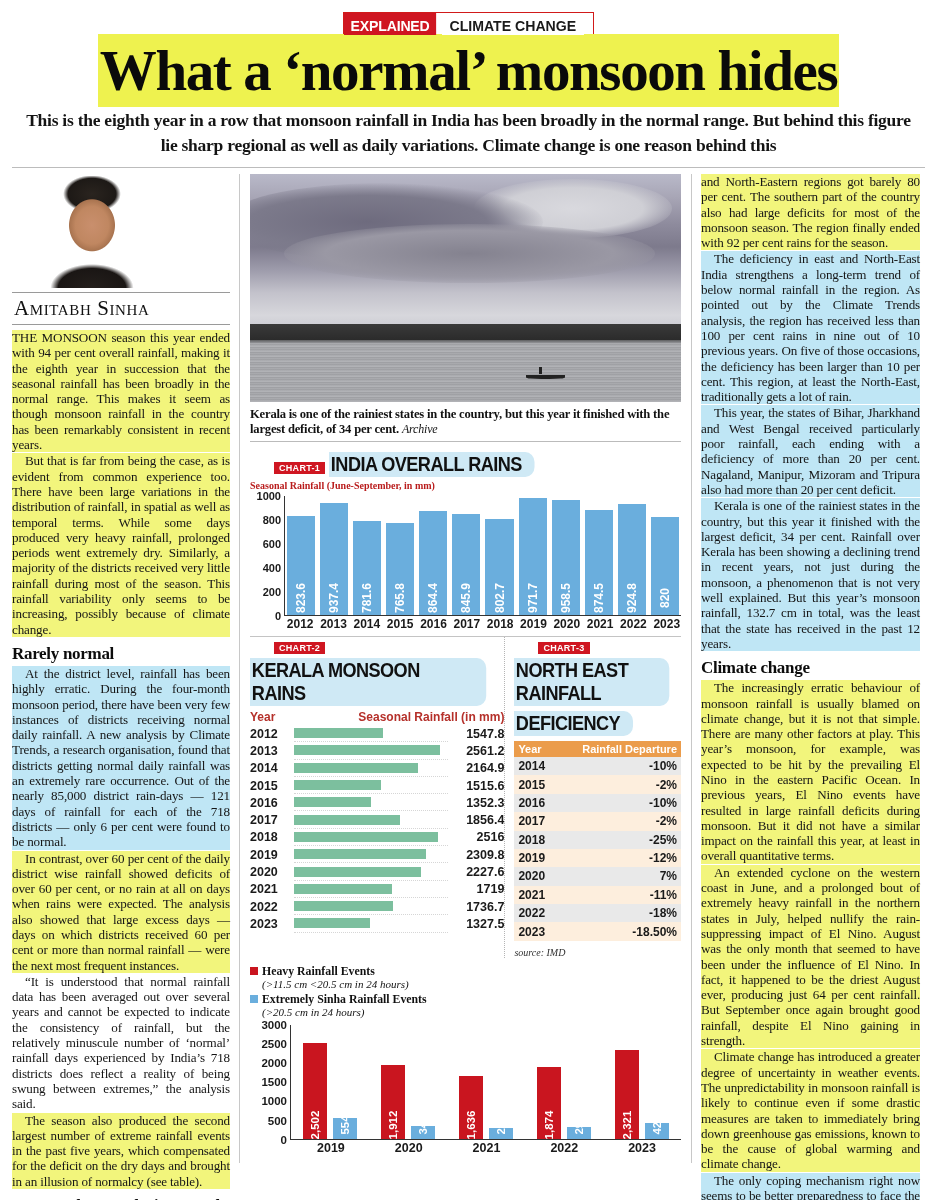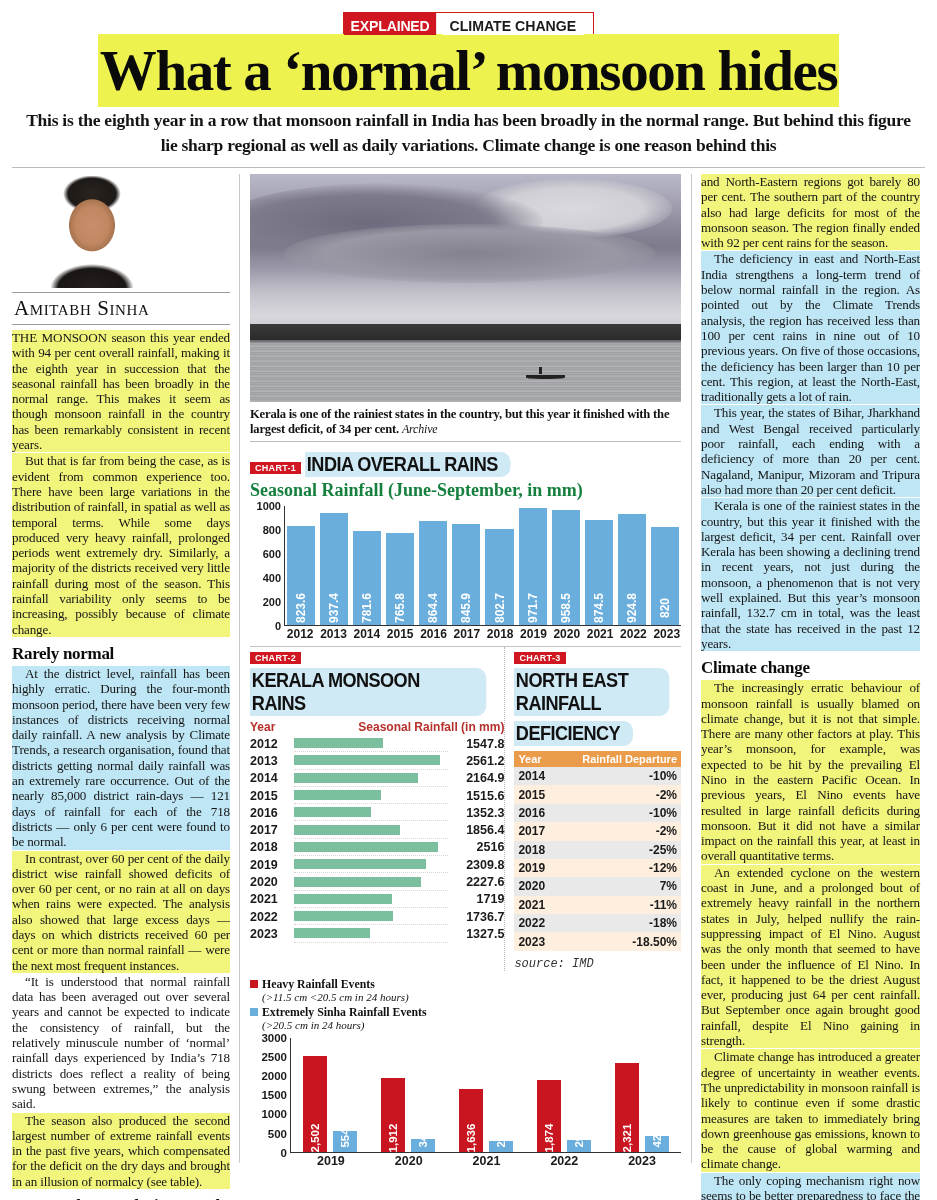--- a/index.html
+++ b/index.html
@@ -111,35 +111,35 @@
     font-size:12.6px; line-height:15px; padding:5px 0 4px 0; color:#121212;
     letter-spacing:-0.2px;
   }
   .caption i { font-weight:normal; font-size:12px; }
   .cap-rule { border-top:1px solid #bbb; }
 
   
   .chart-tag {
     display:inline-block; background:#cf1621; color:#fff;
     font-family:"Liberation Sans", sans-serif; font-weight:bold; font-size:9px;
-    letter-spacing:0.3px; padding:2px 5px 1px 5px; line-height:1;
+    letter-spacing:0.3px; padding:2px 5px 1px 5px; line-height:1;margin-left:24px;
   }
   .chart-title {
     font-family:"Liberation Sans", sans-serif; font-weight:bold;
     font-size:19.5px; letter-spacing:-0.6px; color:#111;
     margin:3px 0 2px 0; display:inline-block; position:relative;
     transform:scaleX(0.93); transform-origin:left center;
   }
   .chart-title .hilite {
     background:#cfe9f5; padding:1px 14px 1px 2px; display:inline-block;
     border-radius:0 10px 10px 0;
   }
   .chart-sub {
-    font-family:"Liberation Serif", serif; font-weight:bold; font-size:18px;
-    color:#15803d; margin:1px 0 2px 0;
+    font-family:"Liberation Serif", serif; font-weight:bold; font-size:10px;
+    color:#b91c1c; margin:1px 0 2px 0;
   }
 
   
   .c1-wrap { margin-top:5px; }
   .c1-plot { display:flex; height:120px; }
   .c1-yaxis {
     width:34px; position:relative;
     font-family:"Liberation Sans", sans-serif; font-weight:bold; font-size:11px; color:#1a1a1a;
   }
   .c1-yaxis div { position:absolute; right:3px; transform:translateY(-50%); }
@@ -177,21 +177,21 @@
     font-weight:bold; font-size:11px; padding:2px 4px; text-align:left;
   }
   .c3-table th.r { text-align:right; }
   .c3-table td {
     font-family:"Liberation Sans", sans-serif; font-weight:bold; font-size:12px;
     color:#1a1a1a; padding:2.2px 4px;
   }
   .c3-table td.r { text-align:right; }
   .c3-table tr.even td { background:#e9e9e9; }
   .c3-table tr.odd  td { background:#fdeedd; }
-  .c3-src { font-family:Liberation Mono, monospace; font-style:italic; font-size:12px;
+  .c3-src { font-family:Liberation Serif, serif; font-style:italic; font-size:10px;
     color:#333; margin-top:6px; }
 
   
   .c4-legend { font-family:"Liberation Serif", serif; font-size:11.5px; line-height:13px; color:#111; }
   .c4-legend .lg { font-weight:bold; font-size:11.8px; display:flex; align-items:center; gap:4px; }
   .c4-legend .sw { width:8px; height:8px; display:inline-block; }
   .c4-legend .sub { font-style:italic; font-size:11px; margin:0 0 2px 12px; }
   .c4-plot { display:flex; height:115px; margin-top:4px; }
   .c4-yaxis { width:40px; position:relative;
     font-family:"Liberation Sans", sans-serif; font-weight:bold; font-size:11.5px; color:#1a1a1a; }

